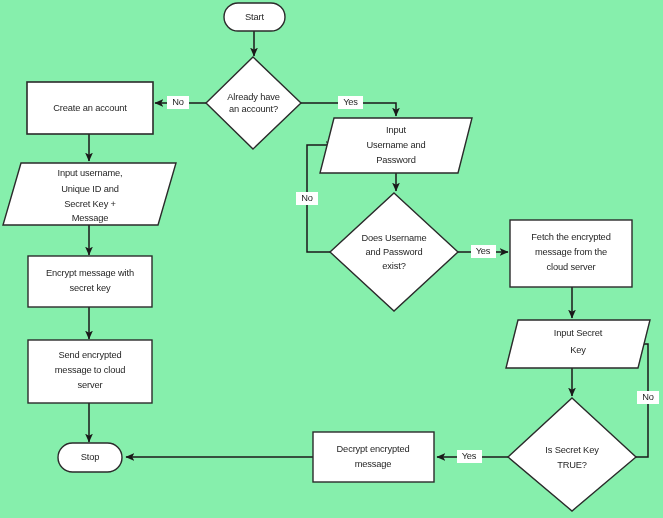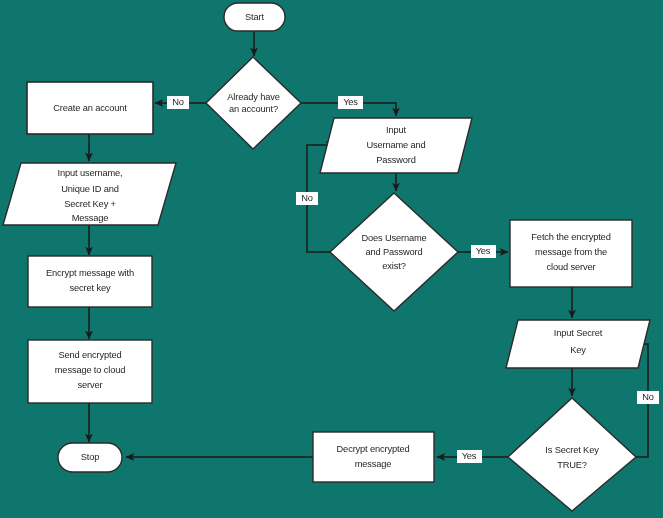--- a/index.html
+++ b/index.html
@@ -8,21 +8,21 @@
     padding: 0;
     background: #ffffff;
   }
   body {
     font-family: "Liberation Sans", sans-serif;
   }
   #canvas-wrap {
     position: relative;
     width: 663px;
     height: 518px;
-    background: #0f766e;
+    background: #86efac;
     overflow: hidden;
   }
   svg#flow {
     position: absolute;
     left: 0;
     top: 0;
     width: 663px;
     height: 518px;
     display: block;
   }

